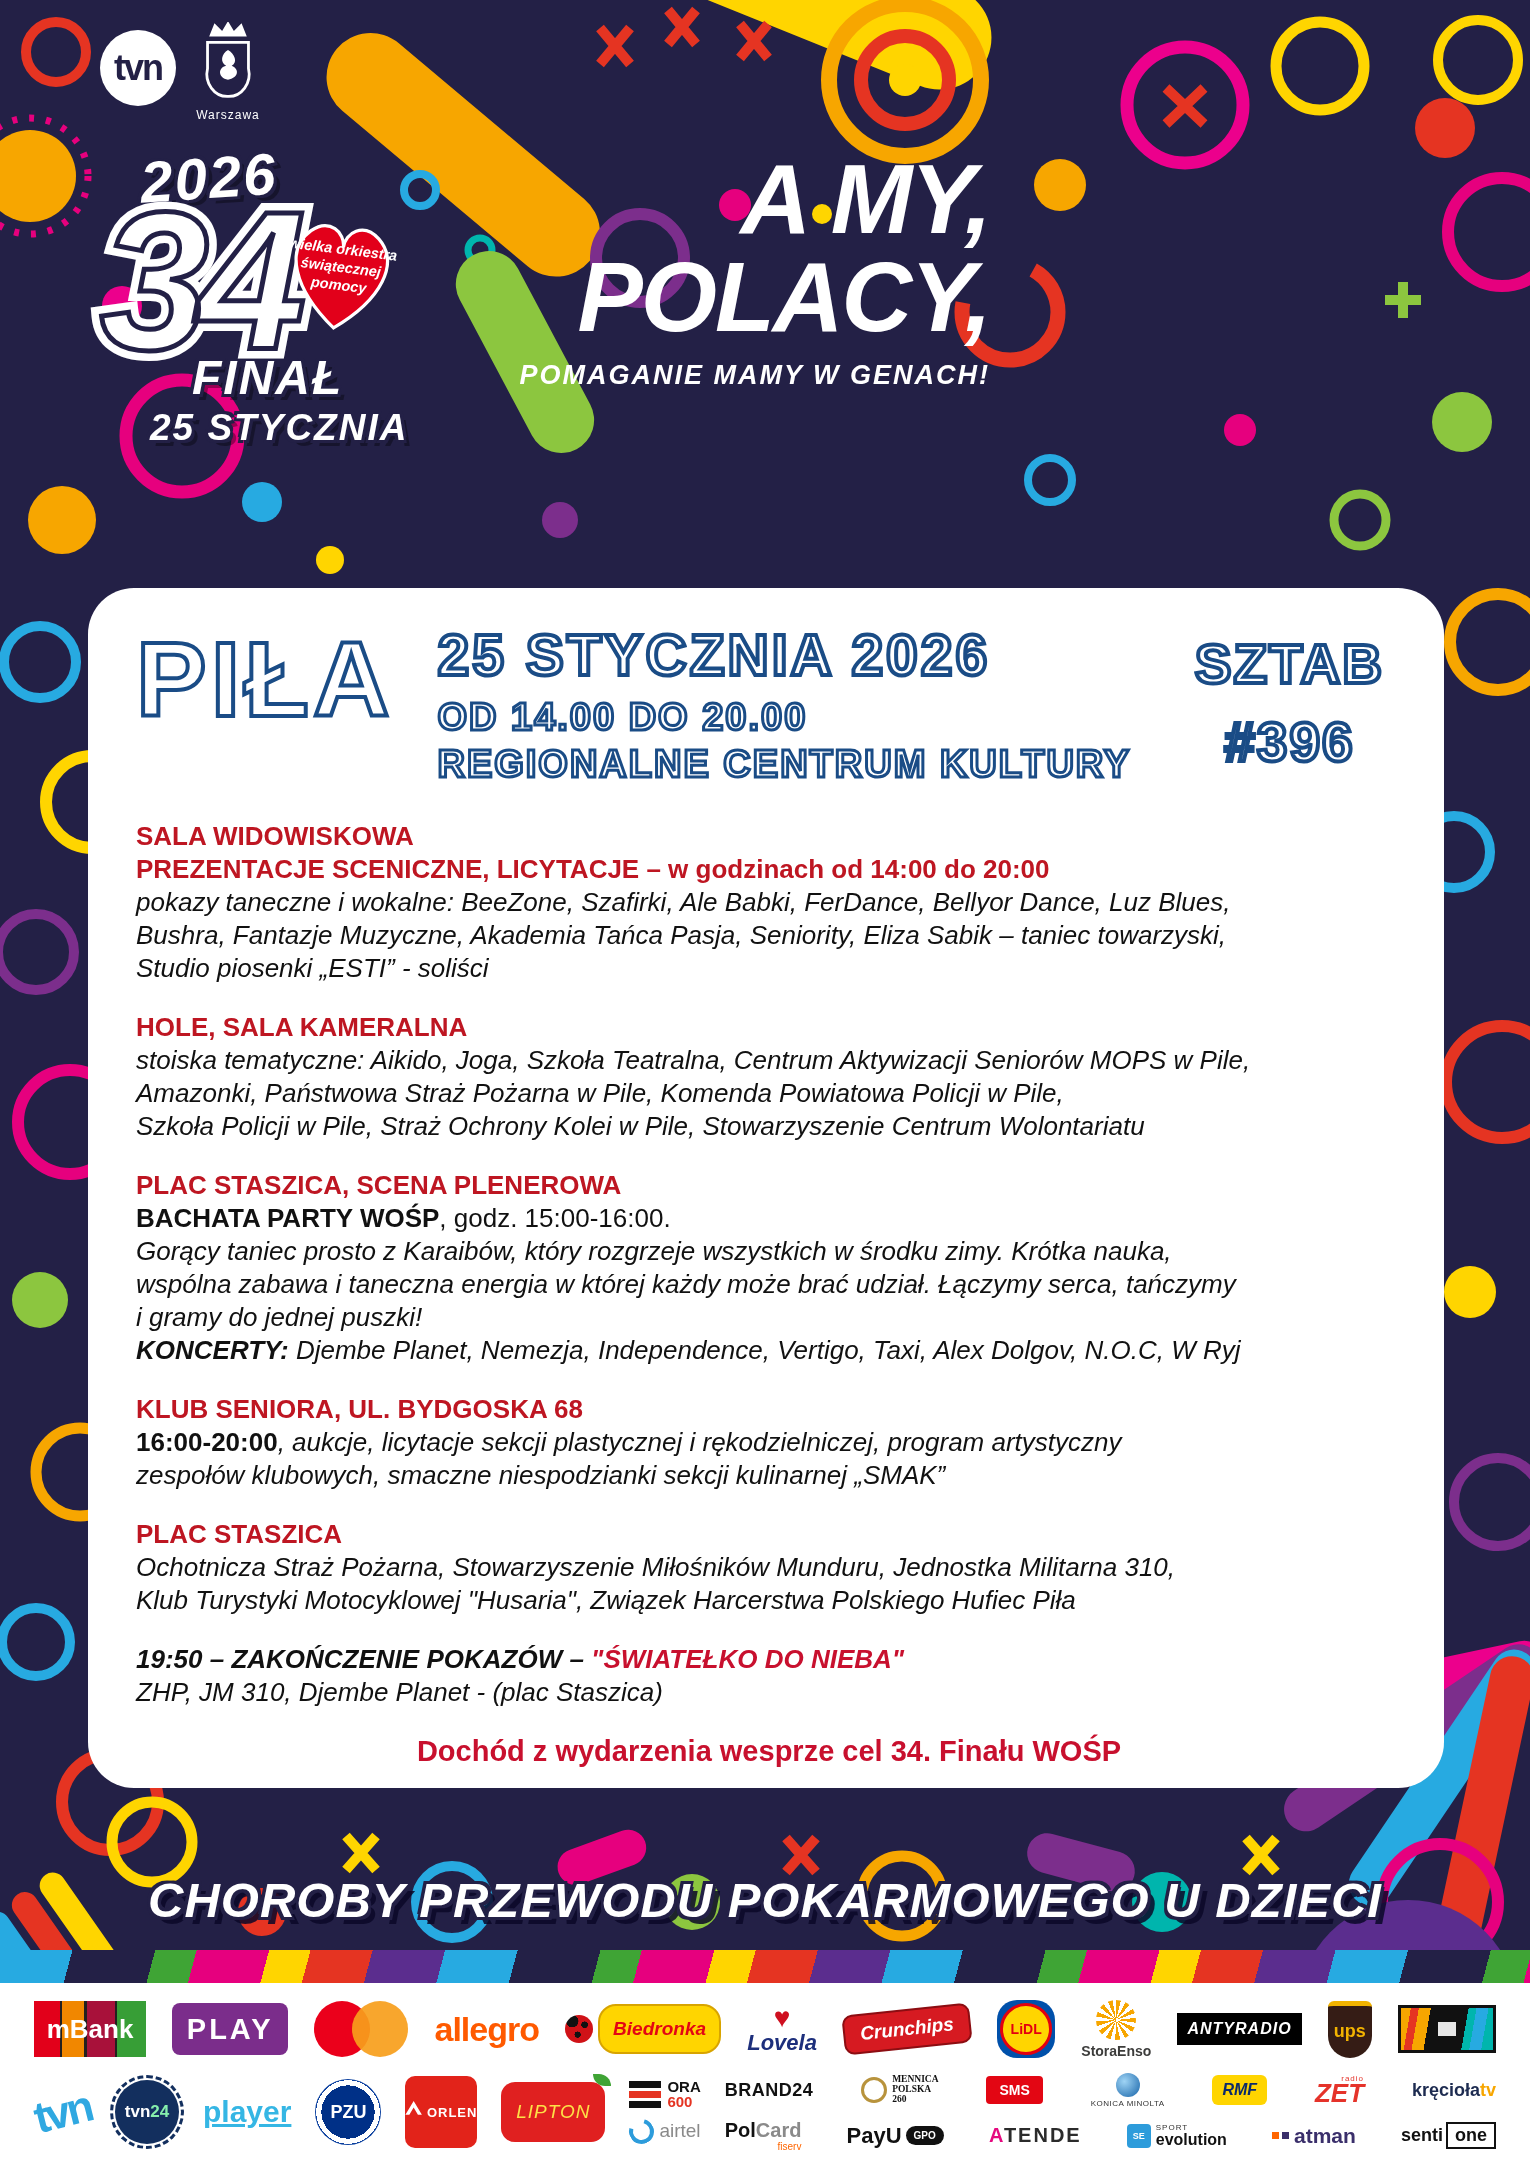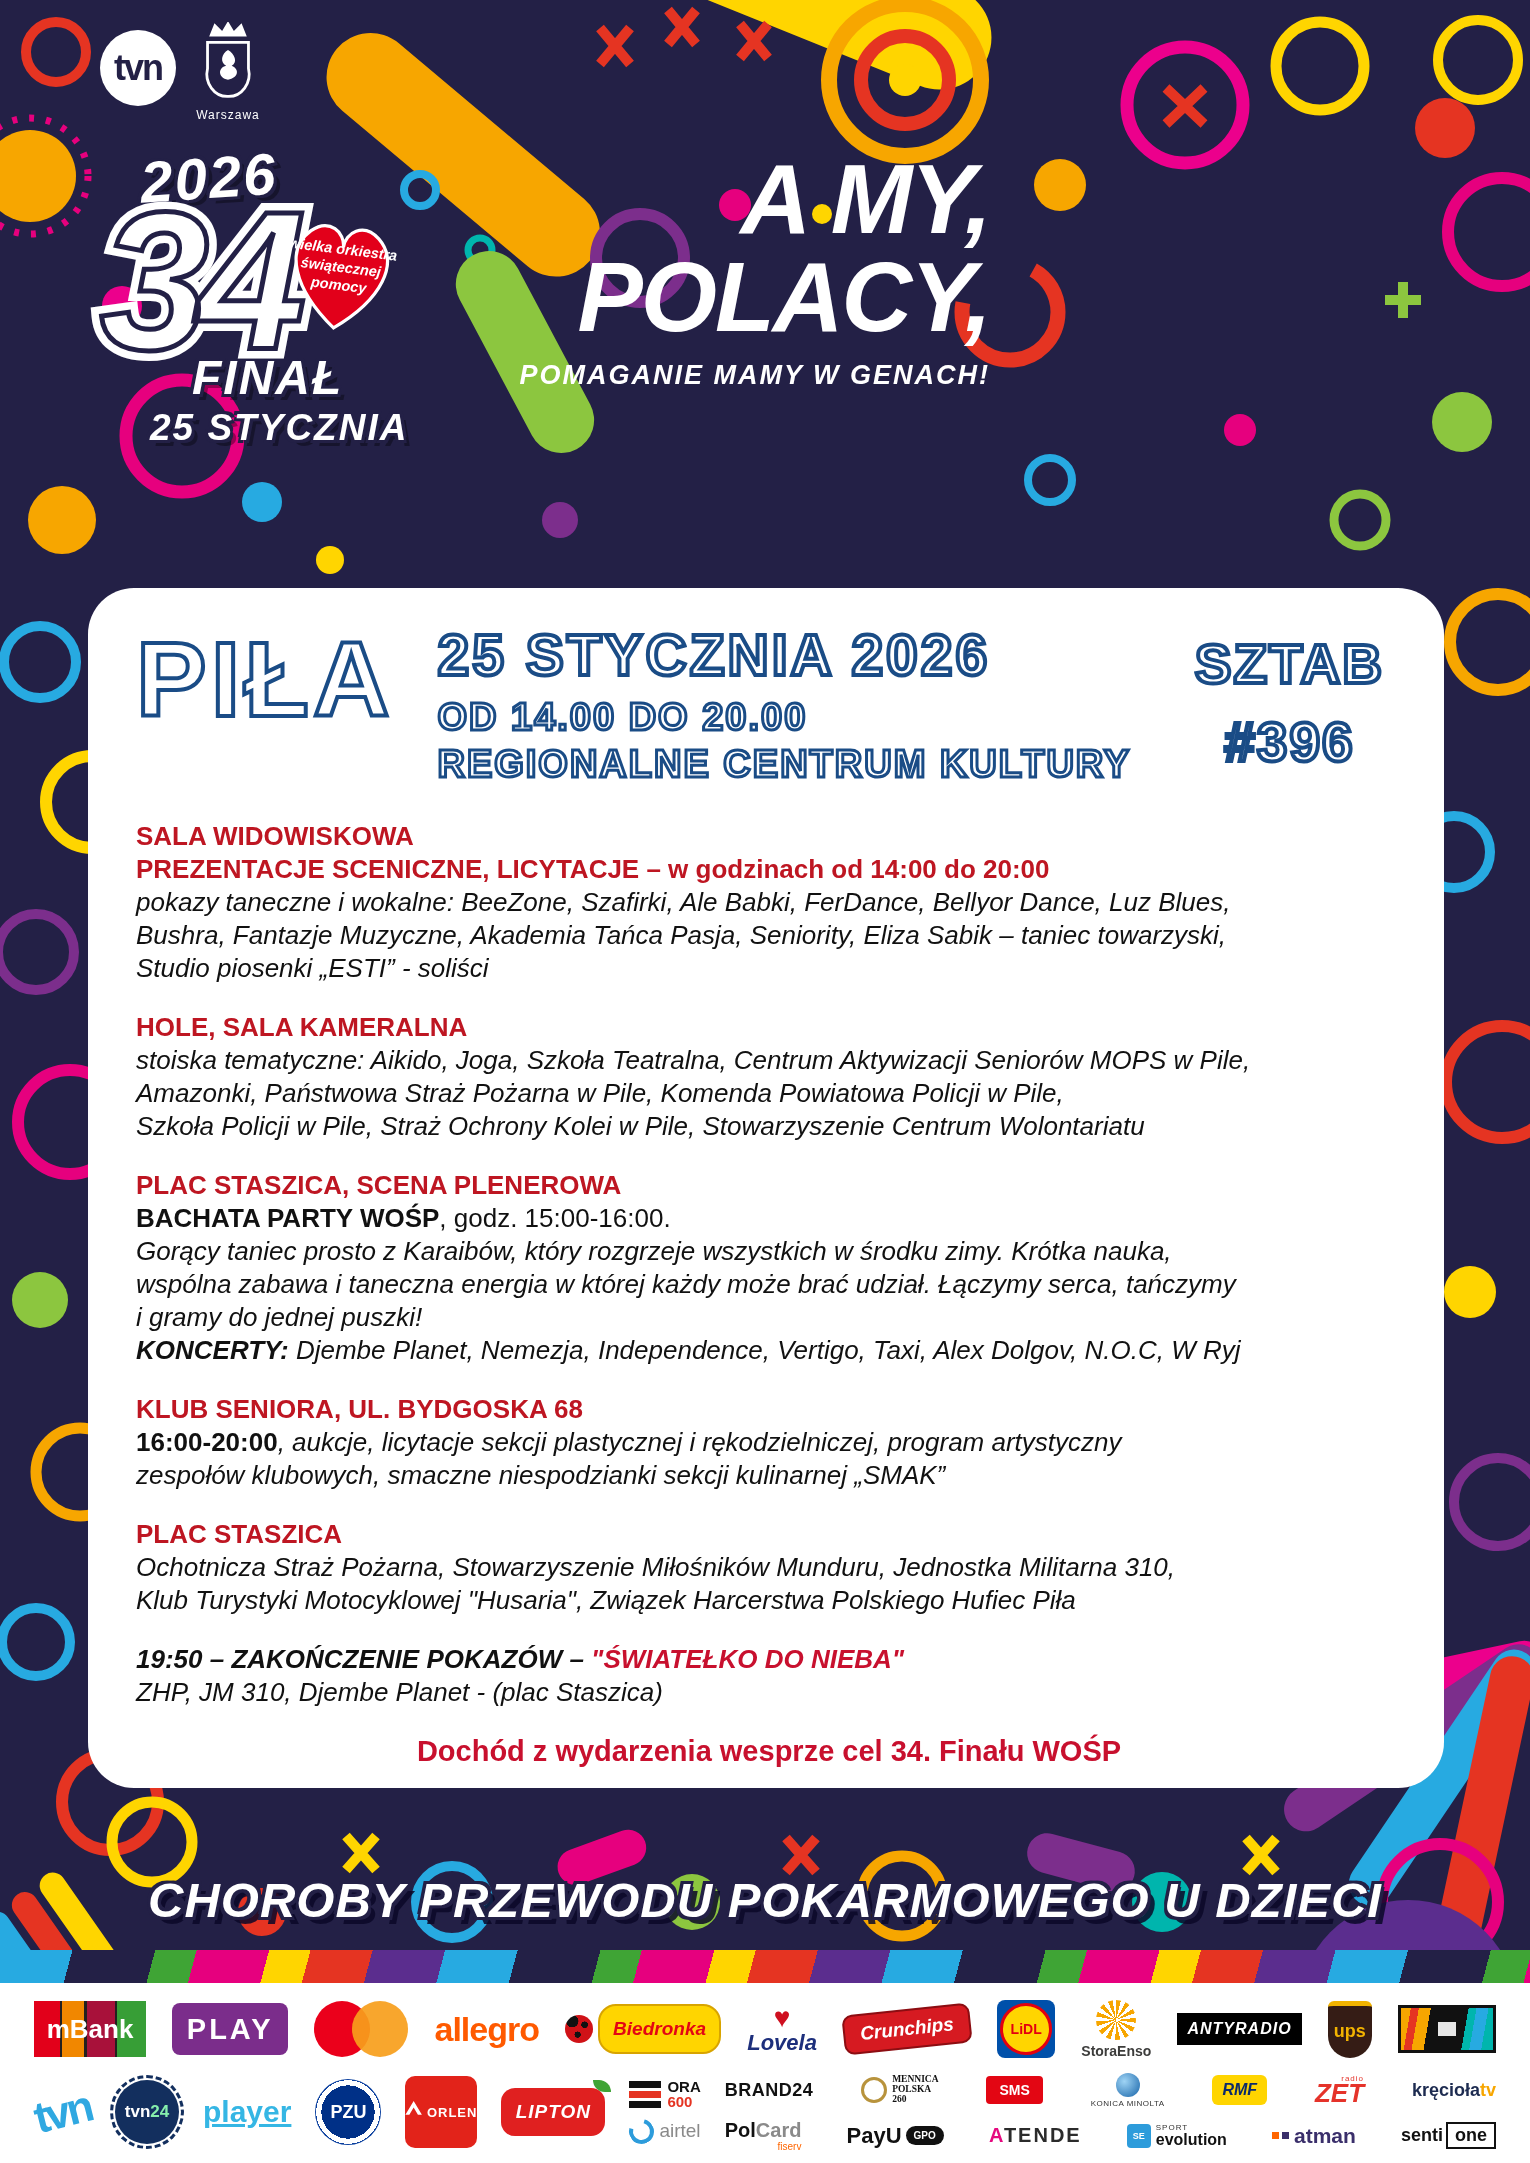--- a/index.html
+++ b/index.html
@@ -89,21 +89,21 @@
     background:radial-gradient(circle at 26% 22%,#111 0 20%,transparent 21%),
                radial-gradient(circle at 70% 35%,#111 0 12%,transparent 13%),
                radial-gradient(circle at 45% 70%,#111 0 12%,transparent 13%),#D01217;}
   .bied-pill{background:#FFD500;border:2px solid #D8A400;border-radius:18px;padding:12px 13px;
     color:#E30613;font-weight:800;font-style:italic;font-size:19px;}
   .lovela{display:flex;flex-direction:column;align-items:center;line-height:1;}
   .lov-heart{color:#CF1020;font-size:28px;}
   .lovela span.t{color:#1D2F7C;font-style:italic;font-weight:800;font-size:22px;}
   .crunchips{background:#D61A21;border:2px solid #8C0D12;border-radius:10px;transform:rotate(-6deg);
     padding:7px 15px;color:#fff;font-style:italic;font-weight:800;font-size:19px;}
-  .lidl{width:58px;height:58px;background:#0050AA;border-radius:8px;display:flex;align-items:center;justify-content:center;}
+  .lidl{width:58px;height:58px;background:#0050AA;border-radius:20px;display:flex;align-items:center;justify-content:center;}
   .lidl i{width:46px;height:46px;background:#FFD500;border:3px solid #E3000F;border-radius:50%;
     display:flex;align-items:center;justify-content:center;color:#E3000F;font-weight:800;font-size:14px;font-style:normal;}
   .stora{display:flex;flex-direction:column;align-items:center;gap:3px;}
   .sun{width:40px;height:40px;border-radius:50%;background:repeating-conic-gradient(#F7A600 0 14deg,#fff 14deg 28deg);}
   .stora span{font-size:14px;color:#3C3C3B;font-weight:bold;}
   .antyradio{background:#000;color:#fff;padding:7px 10px;font-weight:800;font-style:italic;font-size:16px;letter-spacing:1px;}
   .ups{width:44px;height:52px;background:#351C15;border-top:5px solid #F2B300;border-radius:6px 6px 22px 22px;
     display:flex;align-items:center;justify-content:center;color:#F2B300;font-weight:800;font-size:18px;}
   .stripes{width:92px;height:42px;border:3px solid #111;display:flex;align-items:center;justify-content:center;
     background:linear-gradient(100deg,#F7A600 0 10%,#E53422 10% 18%,#F7A600 18% 30%,#111 30% 68%,#00B5AD 68% 76%,#27AAE1 76% 88%,#00B5AD 88% 100%);}
@@ -113,22 +113,22 @@
   .tvn24{width:64px;height:64px;border-radius:50%;background:#132F5E;display:flex;align-items:center;
     justify-content:center;color:#fff;font-weight:800;font-size:17px;outline:3px dashed #132F5E;outline-offset:2px;}
   .tvn24 b{color:#86efac;font-weight:800;}
   .player{font-size:30px;font-weight:800;color:#35B6E4;text-decoration:underline;}
   .pzu{width:66px;height:66px;border-radius:50%;display:flex;align-items:center;justify-content:center;
     background:radial-gradient(circle,#003087 0 57%,#fff 57% 68%,#0A3F9E 68% 100%);color:#fff;font-weight:800;font-size:18px;}
   .orlen{width:72px;height:72px;background:#E2231A;border-radius:10px;display:flex;flex-direction:row;
     align-items:center;justify-content:center;gap:5px;color:#fff;}
   .eagle{width:36px;height:22px;background:#fff;clip-path:polygon(50% 0,100% 62%,76% 62%,50% 30%,24% 62%,0 62%);}
   .orlen span{font-size:13px;font-weight:800;letter-spacing:1px;}
-  .lipton{position:relative;width:104px;height:48px;background:#E02020;border-radius:14px;display:flex;
-    align-items:center;justify-content:center;color:#ffffff;font-weight:700;font-style:italic;font-size:19px;letter-spacing:1px;}
+  .lipton{position:relative;width:104px;height:60px;background:#E02020;border-radius:14px;display:flex;
+    align-items:center;justify-content:center;color:#fde047;font-weight:400;font-style:italic;font-size:19px;letter-spacing:1px;}
   .lipton i{position:absolute;right:-6px;top:-8px;width:18px;height:12px;background:#3FA435;border-radius:0 12px 0 12px;}
   .stack{display:flex;flex-direction:column;gap:10px;align-items:flex-start;}
   .ora{display:flex;align-items:center;gap:6px;}
   .bars{display:flex;flex-direction:column;gap:3px;}
   .bars i{width:32px;height:7px;background:#111;}
   .bars i.r{background:#E53422;}
   .oratext{font-weight:800;font-size:15px;line-height:.95;color:#111;}
   .oratext b{color:#E53422;}
   .airtel{display:flex;align-items:center;gap:5px;color:#8A8A8A;font-size:19px;}
   .swirl{width:17px;height:17px;border:4px solid #2D9CDB;border-top-color:transparent;border-radius:50%;transform:rotate(-30deg);}

